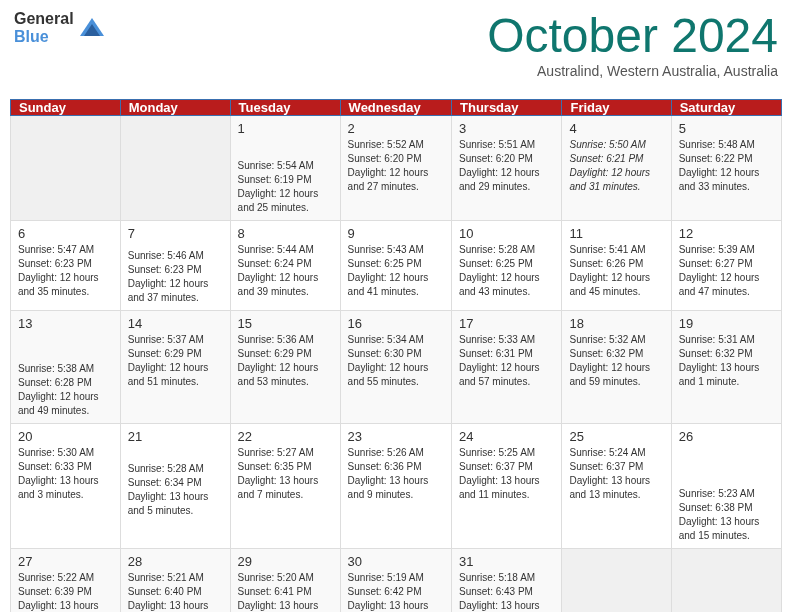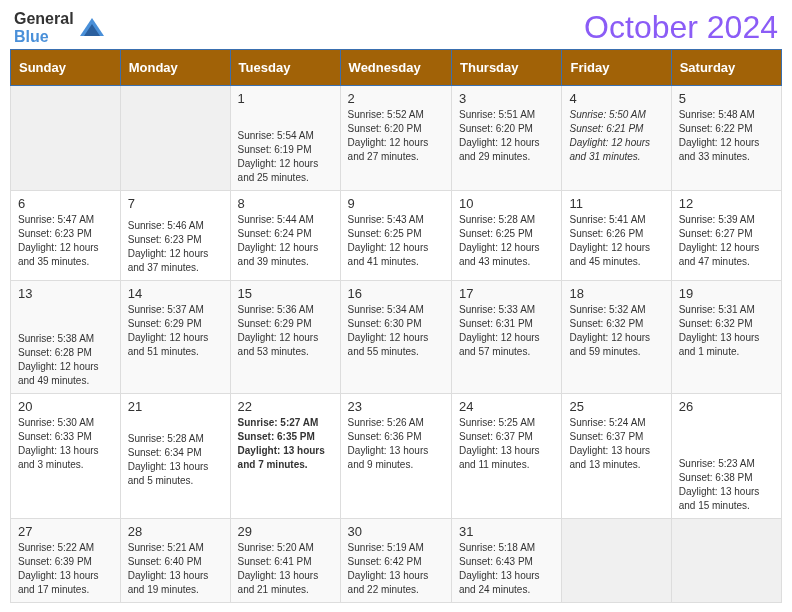--- a/index.html
+++ b/index.html
@@ -7,21 +7,21 @@
       font-family: Arial, sans-serif;
       background: #fff;
       width: 792px;
       min-height: 612px;
       padding: 10px;
     }
     .header {
       display: flex;
       justify-content: space-between;
       align-items: flex-start;
-      margin-bottom: 4px;
+      margin-bottom: 20px;
       padding: 0 4px;
     }
     .logo {
       display: flex;
       align-items: center;
       gap: 2px;
     }
     .logo-text {
       display: flex;
       flex-direction: column;
@@ -39,39 +39,39 @@
     }
     .logo-icon {
       width: 28px;
       height: 28px;
       margin-left: 2px;
     }
     .title-block {
       text-align: right;
     }
     .main-title {
-      font-size: 32px;
+      font-size: 48px;
       font-weight: normal;
-      color: #8b5cf6;
+      color: #0f766e;
       line-height: 1.1;
     }
     .subtitle {
       font-size: 14px;
       color: #555;
     }
     .calendar {
       width: 100%;
       border-collapse: collapse;
       border: 1px solid #ccc;
     }
     .calendar th {
-      background-color: #a16207;
+      background-color: #b91c1c;
       color: #fff;
       text-align: left;
-      padding: 10px 8px;
+      padding: 0 8px;
       font-size: 13px;
       font-weight: bold;
       border: 1px solid #3a6faf;
     }
     .calendar td {
       vertical-align: top;
       padding: 5px 7px;
       border: 1px solid #ddd;
       width: 113px;
       min-height: 80px;
@@ -109,20 +109,21 @@
       <span class="logo-general">General</span>
       <span class="logo-blue">Blue</span>
     </div>
     <svg class="logo-icon" viewBox="0 0 28 28">
       <polygon points="14,4 26,22 2,22" fill="#4a90d9"></polygon>
       <polygon points="14,10 22,22 6,22" fill="#2a5f9e"></polygon>
     </svg>
   </div>
   <div class="title-block">
     <div class="main-title">October 2024</div>
+    <div class="subtitle">Australind, Western Australia, Australia</div>
   </div>
 </div>
 
 <table class="calendar">
   <thead>
     <tr>
     <th>Sunday</th>
         <th>Monday</th>
         <th>Tuesday</th>
         <th>Wednesday</th>
@@ -262,21 +263,21 @@
 Daylight: 13 hours and 3 minutes.</div>
         </td>
         <td>
           <span class="day-num">21</span>
           <div class="day-info" style="white-space: pre-line; margin-top: 18px;">Sunrise: 5:28 AM
 Sunset: 6:34 PM
 Daylight: 13 hours and 5 minutes.</div>
         </td>
         <td>
           <span class="day-num">22</span>
-          <div class="day-info" style="white-space: pre-line; font-weight: bold;">Sunrise: 5:27 AM
+          <div class="day-info" style="white-space: pre-line;">Sunrise: 5:27 AM
 Sunset: 6:35 PM
 Daylight: 13 hours and 7 minutes.</div>
         </td>
         <td>
           <span class="day-num">23</span>
           <div class="day-info" style="white-space: pre-line;">Sunrise: 5:26 AM
 Sunset: 6:36 PM
 Daylight: 13 hours and 9 minutes.</div>
         </td>
         <td>

